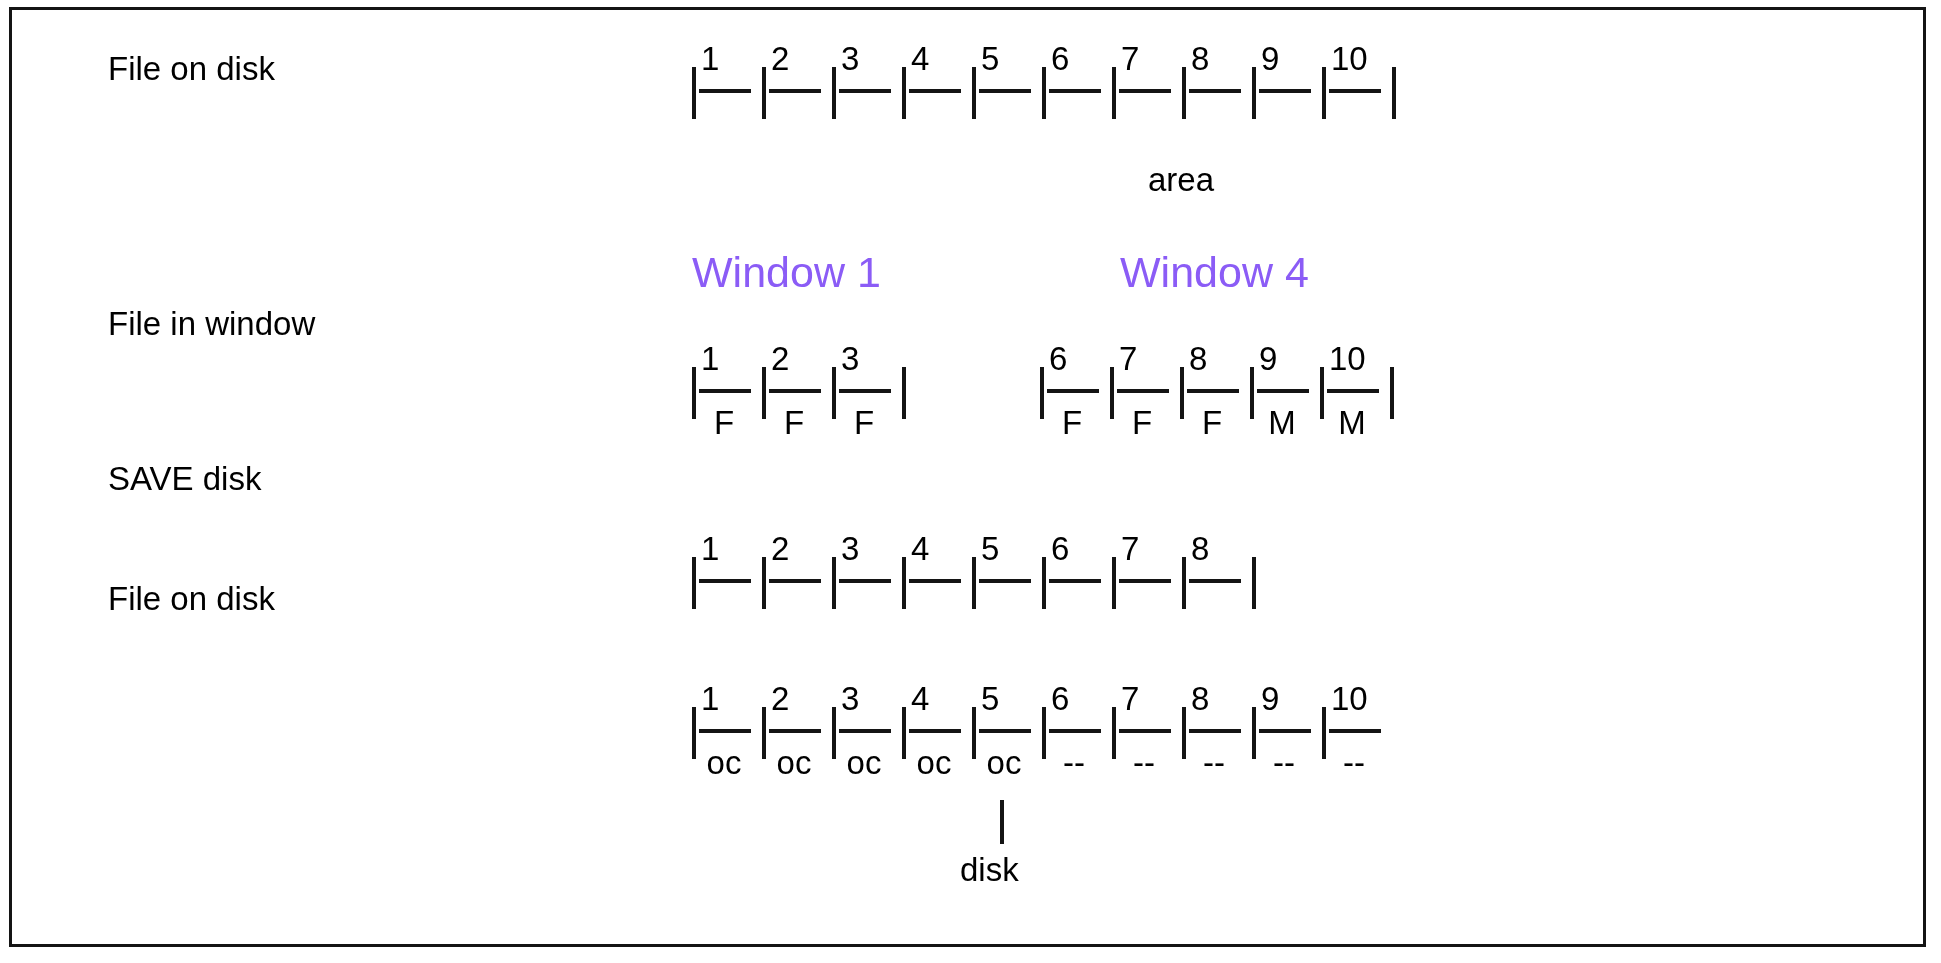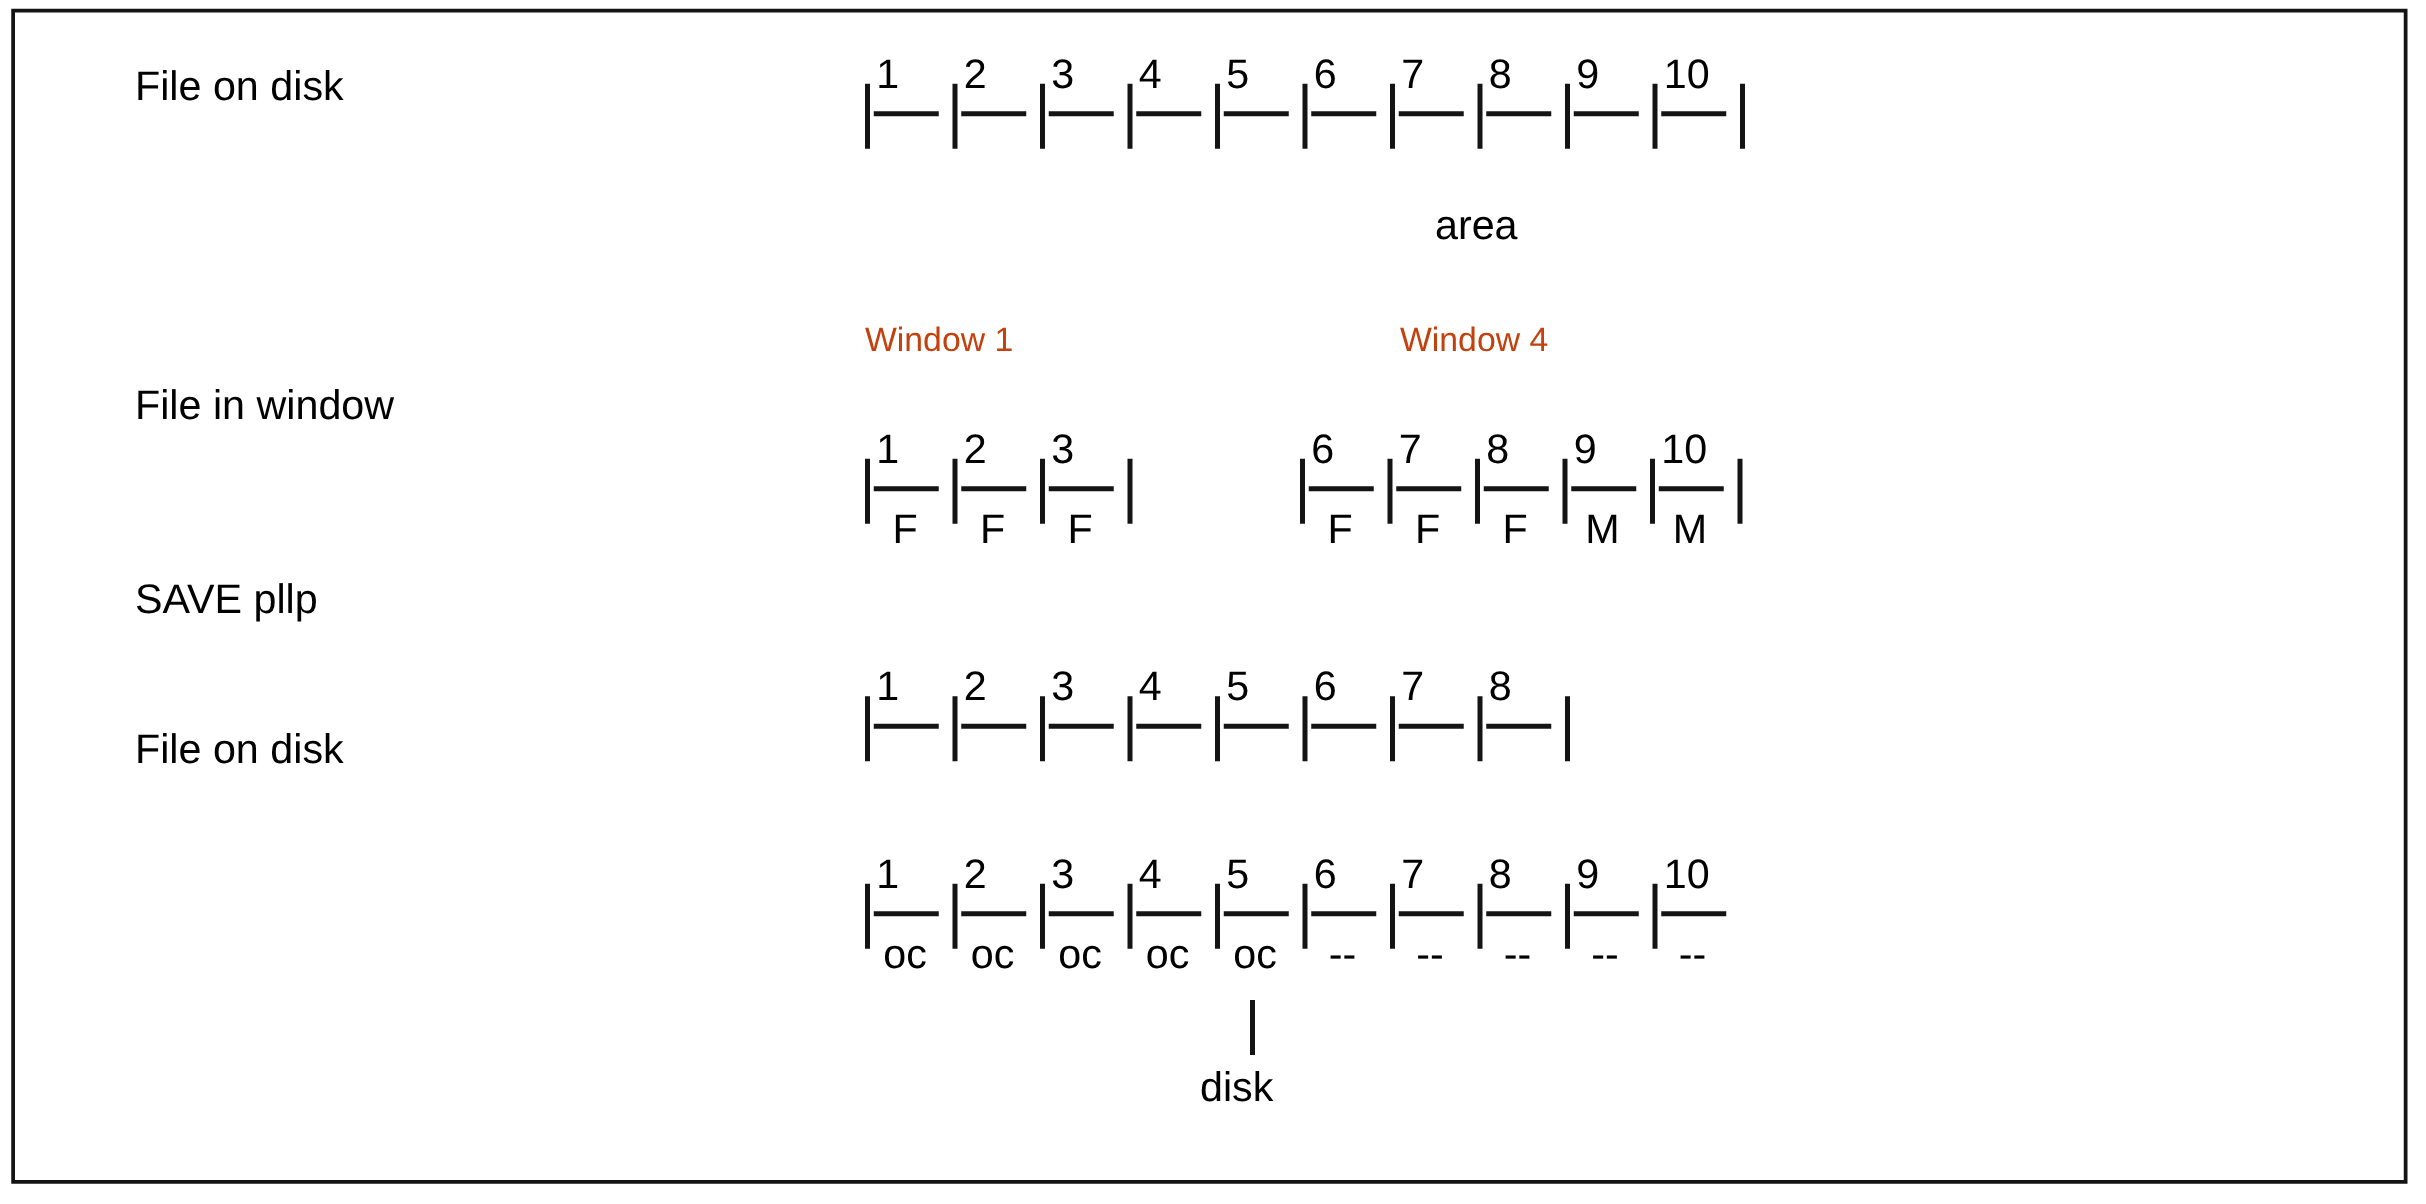--- a/index.html
+++ b/index.html
@@ -35,23 +35,23 @@
   .row-label {
     position: absolute;
     font-size: 33px;
     line-height: 1;
     color: #000000;
     white-space: nowrap;
   }
 
   .caption {
     position: absolute;
-    font-size: 27px;
+    font-size: 43px;
     line-height: 40px;
-    color: #c2410c;
+    color: #8b5cf6;
     white-space: nowrap;
   }
 
   
   .strip {
     position: absolute;
     height: 74px;
   }
   .cell {
     position: absolute;
@@ -237,21 +237,21 @@
       </div>
       <div class="cell" style="left: 280px; width: 70px;">
         <div class="divider"></div>
         <div class="bar" style="width: 52px;"></div>
         <div class="num">10</div>
         <div class="mark" style="left: 0px; width: 64px;">M</div>
       </div>
       <div class="end-divider" style="left: 350px;"></div>
     </div>
 
-  <div class="row-label" style="left:108px; top:462px;">SAVE pllp</div>
+  <div class="row-label" style="left:108px; top:462px;">SAVE disk</div>
 
   <div class="strip" id="strip-save" style="left: 692px; top: 535px; width: 566px;">
       <div class="cell" style="left: 0px; width: 70px;">
         <div class="divider"></div>
         <div class="bar" style="width: 52px;"></div>
         <div class="num">1</div>
       </div>
       <div class="cell" style="left: 70px; width: 70px;">
         <div class="divider"></div>
         <div class="bar" style="width: 52px;"></div>

